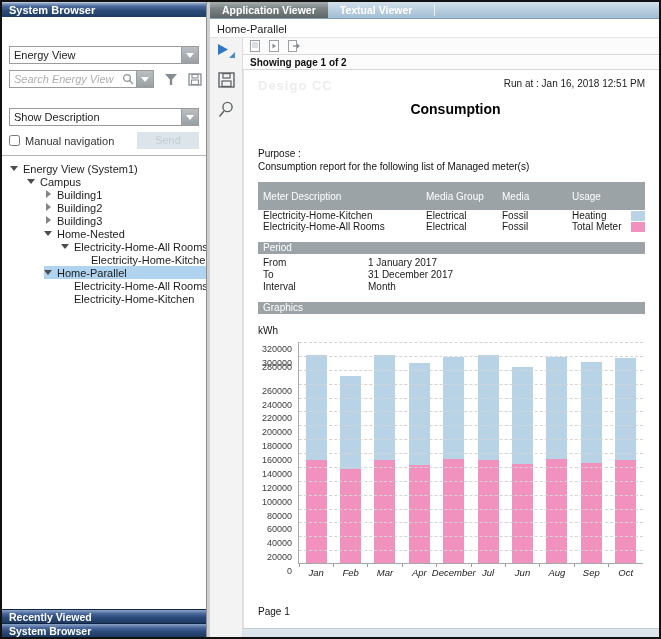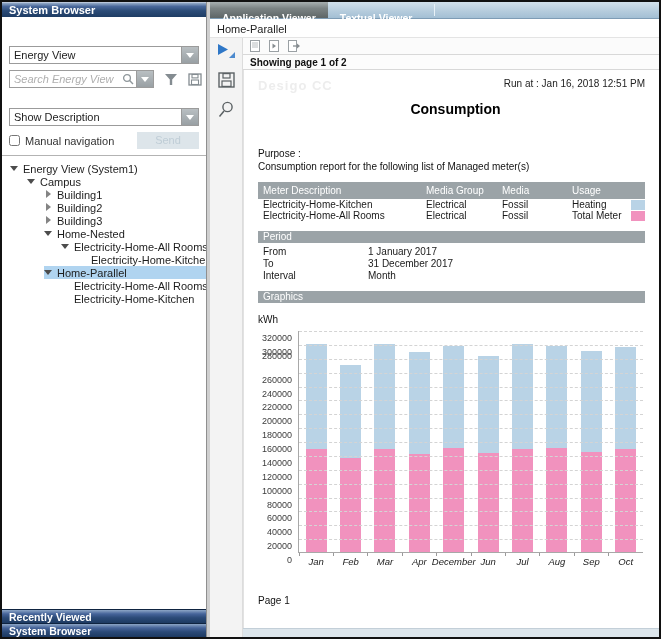--- a/index.html
+++ b/index.html
@@ -27,21 +27,21 @@
   .tree-row.selected { background:#b0d4f0; }
   .arrow { display:inline-block; width:9px; height:9px; margin-right:4px; position:relative; flex:0 0 auto; }
   .arrow.expanded::after { content:""; position:absolute; left:0; top:2px; border-left:4px solid transparent; border-right:4px solid transparent; border-top:5px solid #4c4c4c; }
   .arrow.collapsed::after { content:""; position:absolute; left:2px; top:0; border-top:4px solid transparent; border-bottom:4px solid transparent; border-left:5px solid #848484; }
   .bottom-bars { flex:0 0 auto; }
   .bottom-bar { background:linear-gradient(180deg,#8da6c6 0%,#46649a 30%,#2b4a77 60%,#1d3a62 100%); color:#fff; font-size:10.5px; font-weight:bold; height:14px; line-height:14px; padding:0 7px; border-top:1px solid #0f2441; cursor:pointer; }
 
   
   .right-panel { position:absolute; left:208px; top:0; right:0; height:635px; display:flex; flex-direction:column; background:#fff; }
   .tabbar { height:17px; flex:0 0 auto; background:linear-gradient(180deg,#d2e1eb 0%,#b4cbdc 60%,#a3bfd4 100%); border-bottom:1px solid #7e9cb5; display:flex; align-items:stretch; }
-  .tab { min-width:106px; padding:8px 12px; font-size:10.5px; font-weight:bold; color:#fff; line-height:16px; text-align:left; cursor:pointer; }
+  .tab { min-width:106px; padding:0 12px; font-size:10.5px; font-weight:bold; color:#fff; line-height:16px; text-align:left; cursor:pointer; }
   .tab.active { background:linear-gradient(180deg,#a7afb0 0%,#7b8384 40%,#5e6667 100%); }
   .tab-sep { width:1px; background:#e8f1f7; margin:2px 0; }
   .crumb-row { height:19px; flex:0 0 auto; background:#fff; font-size:11px; color:#222; padding:4px 7px 0 7px; border-bottom:1px solid #e4e4e4; }
   .viewer { flex:1 1 auto; display:flex; min-height:0; }
   .side-toolbar { width:33px; flex:0 0 auto; background:#f3f3f3; border-right:1px solid #dcdcdc; display:flex; flex-direction:column; align-items:center; padding-top:5px; }
   .side-toolbar > * { margin-bottom:13px; cursor:pointer; }
   .content-col { flex:1 1 auto; display:flex; flex-direction:column; min-width:0; }
   .icon-strip { height:17px; flex:0 0 auto; background:#fbfbfb; border-bottom:1px solid #d8d8d8; display:flex; align-items:center; gap:9px; padding-left:7px; }
   .status-row { height:15px; flex:0 0 auto; font-size:10px; font-weight:bold; color:#111; padding:2px 7px; background:#fcfcfc; border-bottom:1px solid #d8d8d8; }
   .report-scroll { flex:1 1 auto; background:#fff; position:relative; overflow:hidden; }
@@ -50,21 +50,21 @@
 
   
   .rep-head { display:flex; align-items:flex-start; }
   .rep-logo { font-size:13px; font-weight:bold; color:#ededed; letter-spacing:1px; }
   .rep-runat { margin-left:auto; font-size:10px; color:#222; padding-right:8px; }
   .rep-title { text-align:center; font-size:14px; font-weight:bold; color:#000; margin-top:8px; }
   .rep-purpose { margin-top:30px; font-size:10px; color:#111; line-height:13px; }
   .sec-bar { background:#9ba3a7; color:#fff; font-size:10px; height:12px; line-height:12px; padding:0 5px; margin-right:8px; }
   .mtr-table { margin-top:9px; margin-right:8px; font-size:10px; }
   .mtr-hrow, .mtr-row { display:grid; grid-template-columns:163px 76px 70px 1fr 14px; align-items:center; }
-  .mtr-hrow { background:#9ba3a7; color:#fff; height:17px; }
+  .mtr-hrow { background:#9ba3a7; color:#fff; height:28px; }
   .mtr-hrow .mtr-cell { padding:0 5px; }
   .mtr-row { color:#1a1a1a; height:11px; }
   .mtr-row .mtr-cell { padding:0 5px; }
   .mtr-swatch { width:14px; height:10px; }
   .period-sec { margin-top:10px; }
   .period-rows { margin-top:2px; font-size:10px; color:#1a1a1a; }
   .period-row { display:grid; grid-template-columns:105px 1fr; height:12px; align-items:center; }
   .period-row > div { padding-left:5px; }
   .graphics-sec { margin-top:10px; }
   .chart-unit { font-size:10px; color:#111; margin-top:11px; }
@@ -350,28 +350,28 @@
                     <div class="seg" style="height: 101.287px; background: rgb(185, 211, 230);"></div>
                     <div class="seg" style="height: 98.5125px; background: rgb(241, 146, 190);"></div>
                     <div class="xtick">Apr</div>
                   </div>
                   <div class="bar-group">
                     <div class="seg" style="height: 101.981px; background: rgb(185, 211, 230);"></div>
                     <div class="seg" style="height: 104.062px; background: rgb(241, 146, 190);"></div>
                     <div class="xtick">December</div>
                   </div>
                   <div class="bar-group">
+                    <div class="seg" style="height: 105.45px; background: rgb(185, 211, 230);"></div>
+                    <div class="seg" style="height: 102.675px; background: rgb(241, 146, 190);"></div>
+                    <div class="xtick">Jul</div>
+                  </div>
+                  <div class="bar-group">
                     <div class="seg" style="height: 97.125px; background: rgb(185, 211, 230);"></div>
                     <div class="seg" style="height: 99.2062px; background: rgb(241, 146, 190);"></div>
                     <div class="xtick">Jun</div>
-                  </div>
-                  <div class="bar-group">
-                    <div class="seg" style="height: 105.45px; background: rgb(185, 211, 230);"></div>
-                    <div class="seg" style="height: 102.675px; background: rgb(241, 146, 190);"></div>
-                    <div class="xtick">Jul</div>
                   </div>
                   <div class="bar-group">
                     <div class="seg" style="height: 101.981px; background: rgb(185, 211, 230);"></div>
                     <div class="seg" style="height: 104.062px; background: rgb(241, 146, 190);"></div>
                     <div class="xtick">Aug</div>
                   </div>
                   <div class="bar-group">
                     <div class="seg" style="height: 101.287px; background: rgb(185, 211, 230);"></div>
                     <div class="seg" style="height: 99.9px; background: rgb(241, 146, 190);"></div>
                     <div class="xtick">Sep</div>

